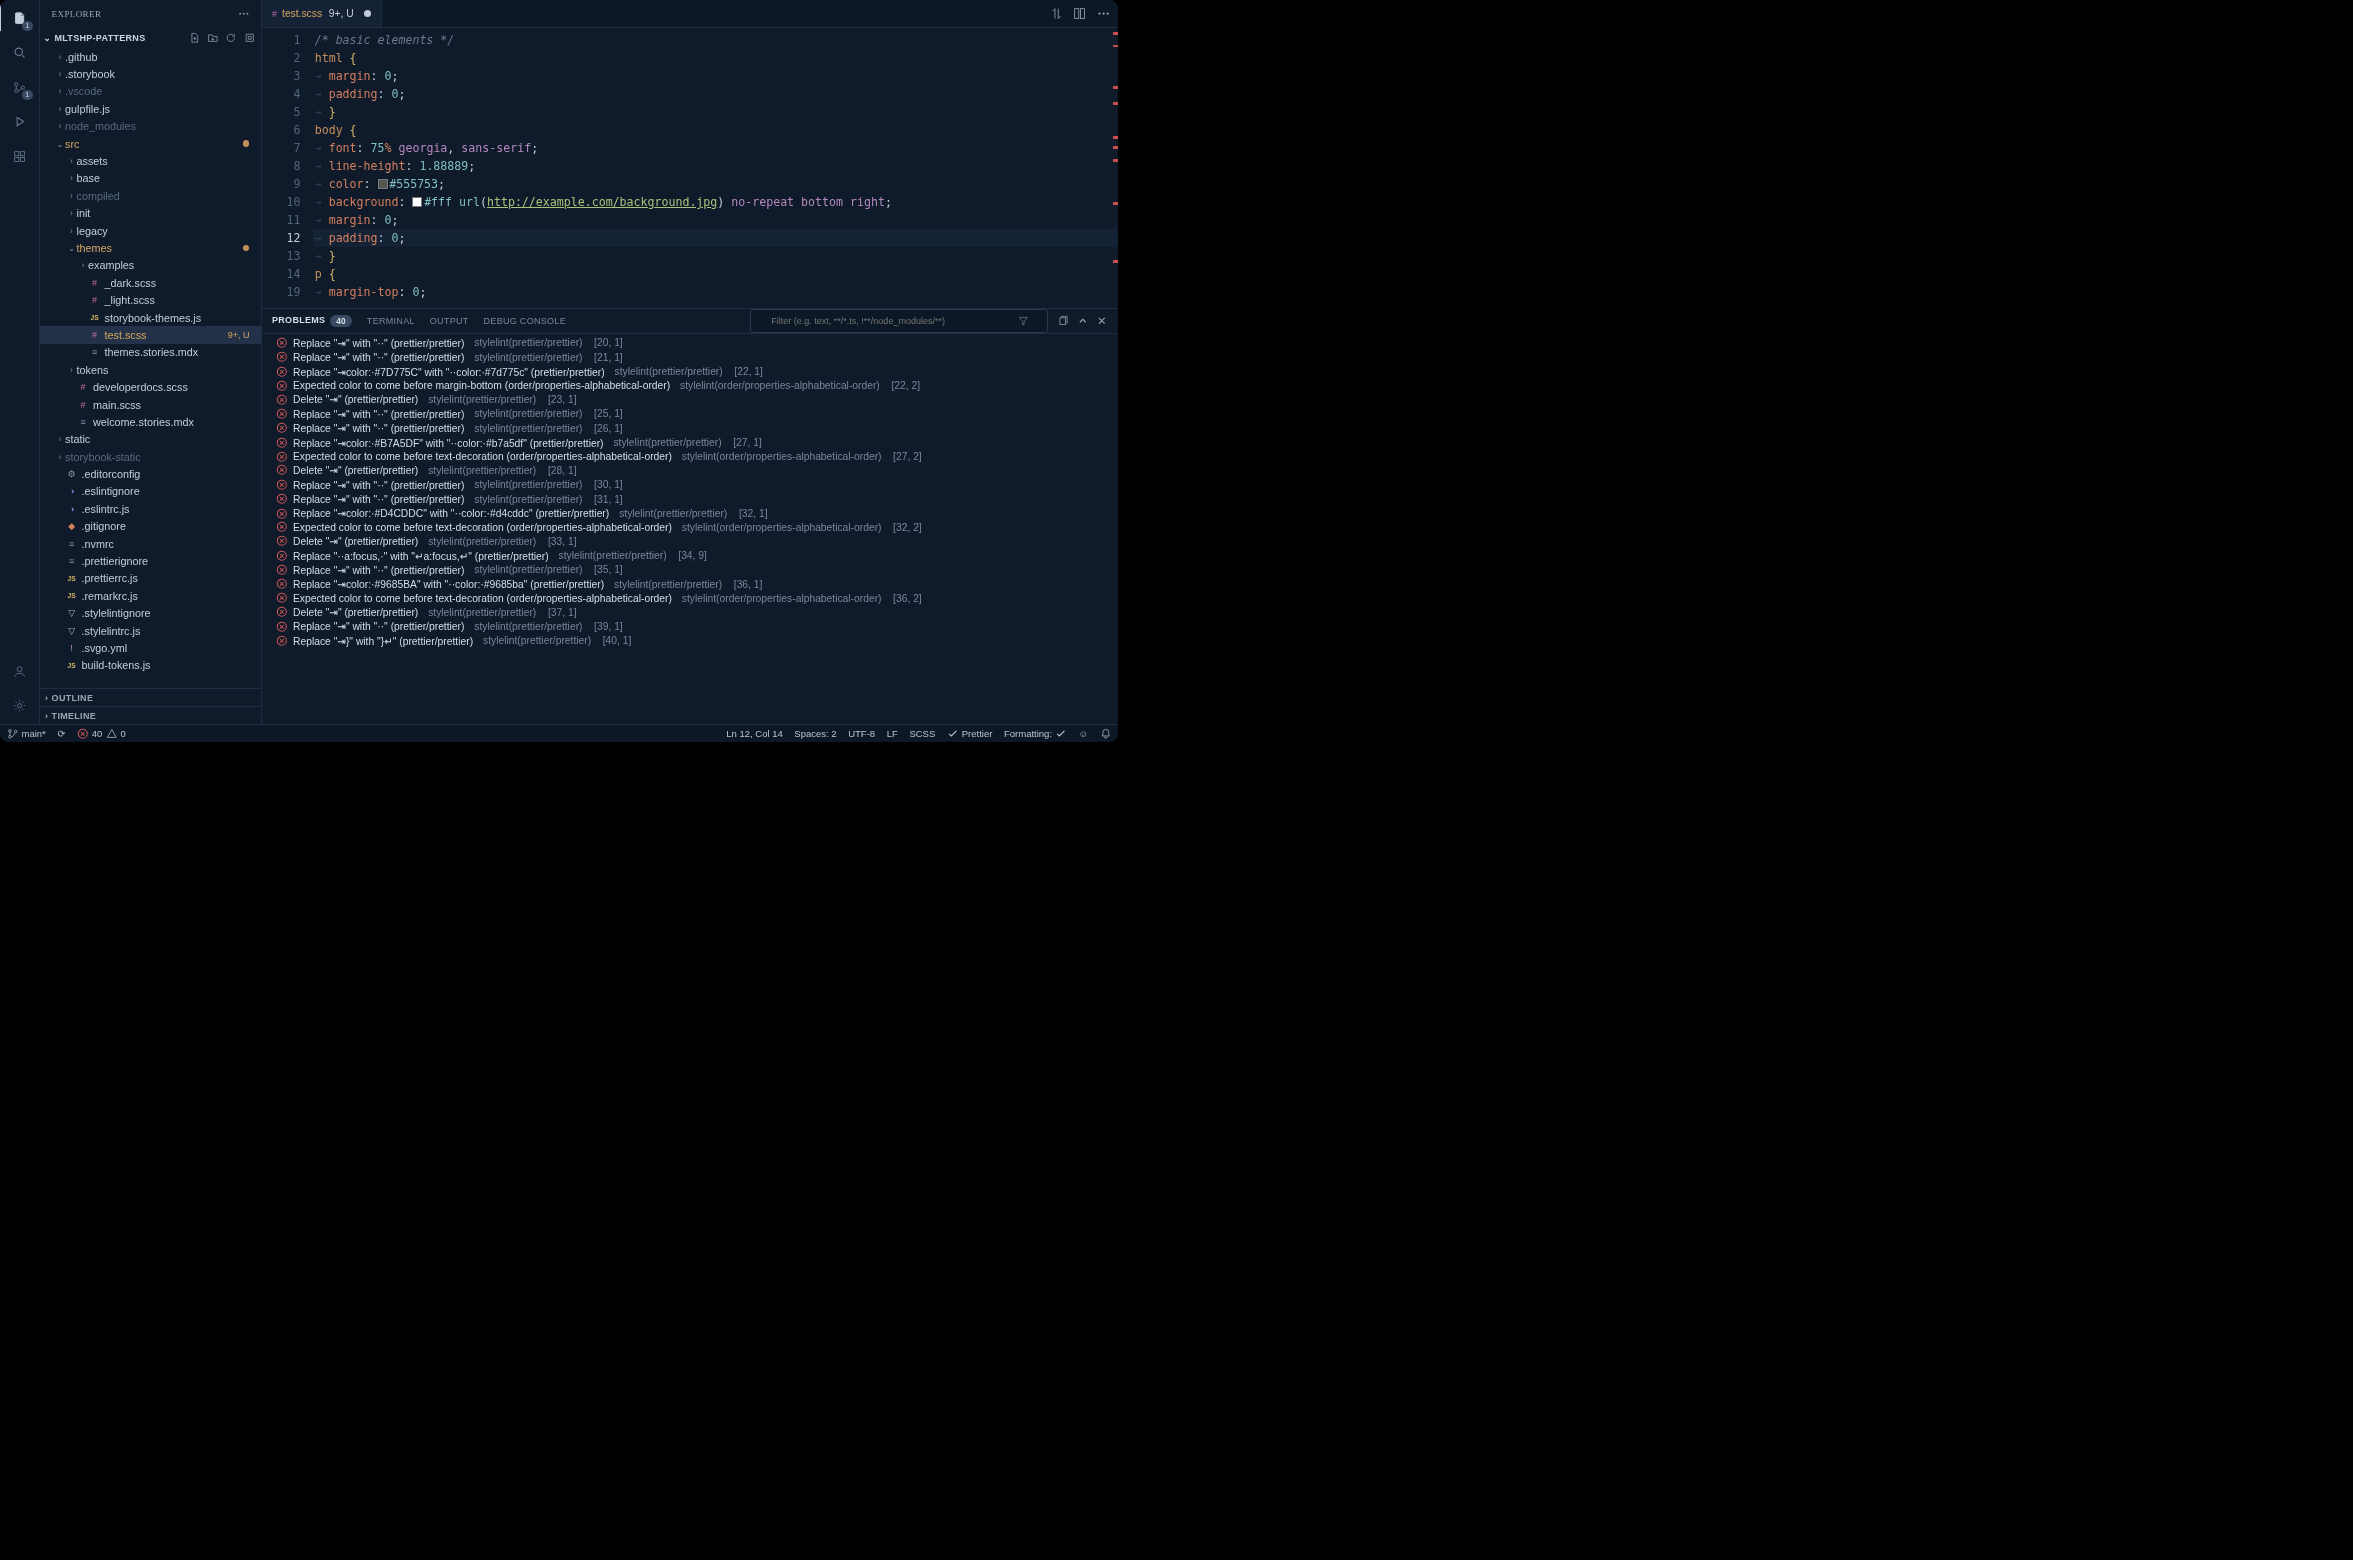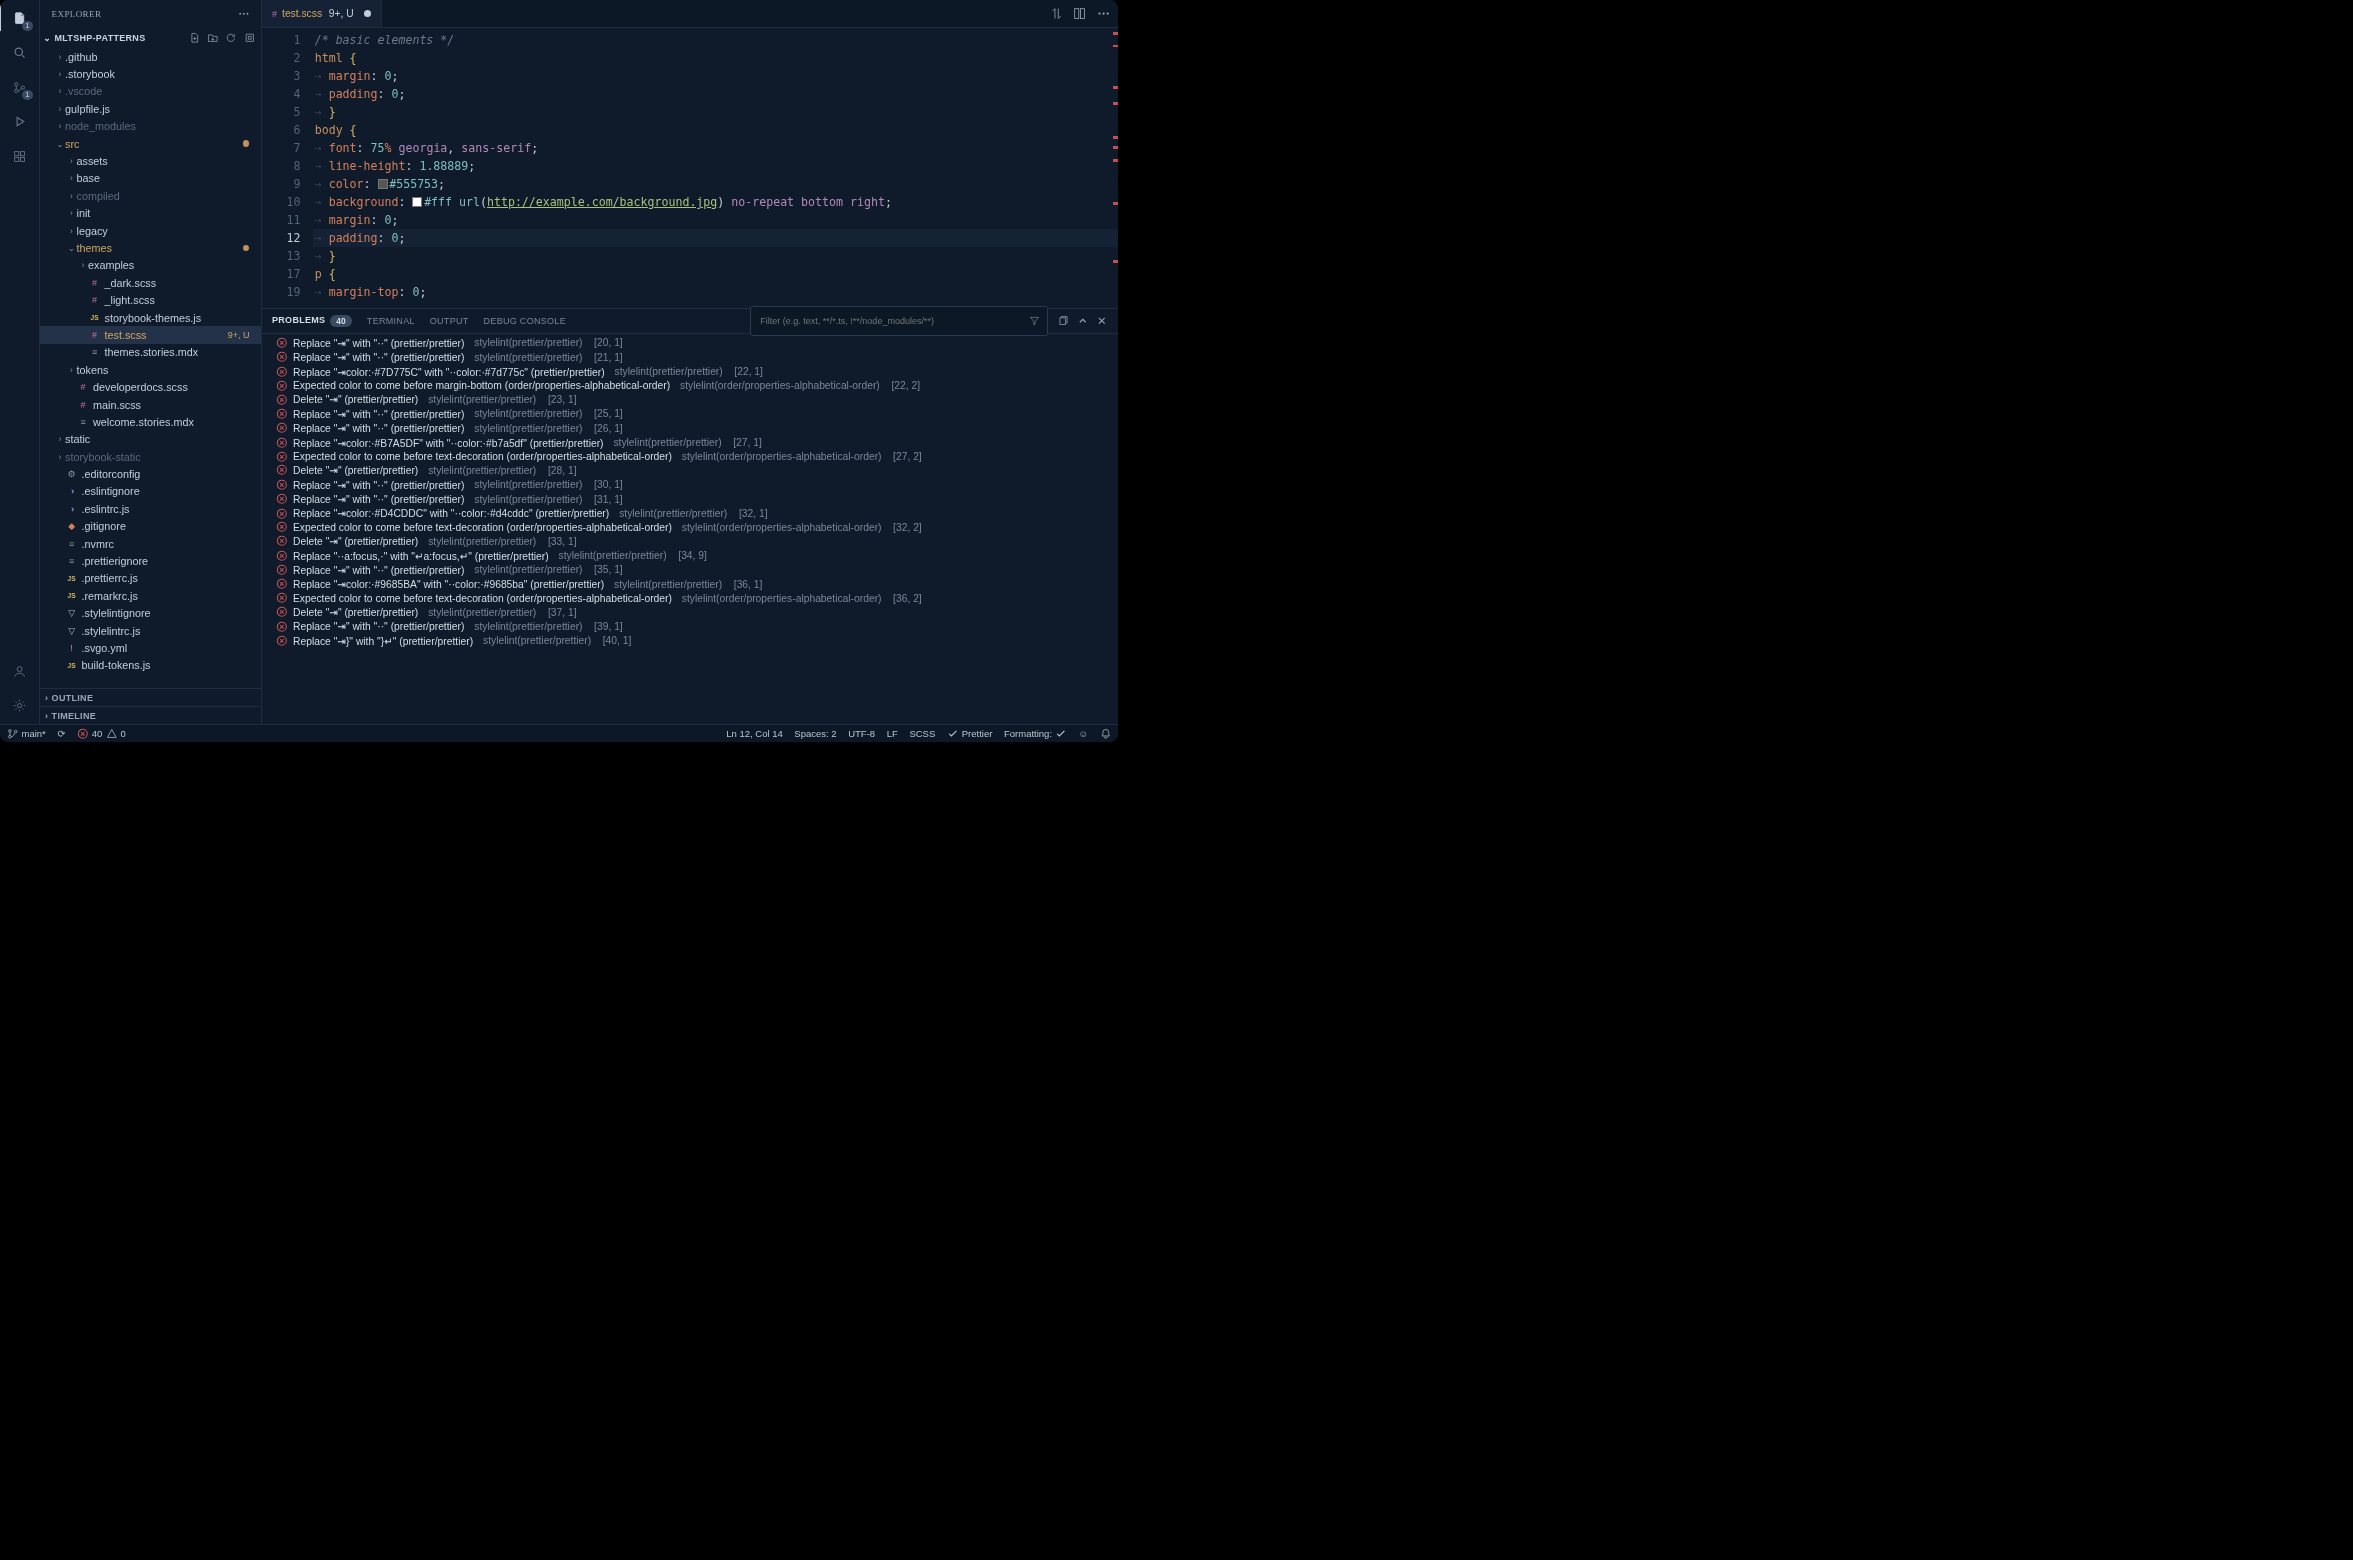--- a/index.html
+++ b/index.html
@@ -198,21 +198,21 @@
     font-size:9px; letter-spacing:0.3px;
     color:#7a8799;
   }
   .panel-tabs .ptab { display:flex; align-items:flex-start; gap:5px; cursor:pointer; }
   .panel-tabs .ptab.active { color:#d8dee7; font-weight:600; }
   .panel-tabs .count { background:#3a4a63; color:#d8dee7; border-radius:8.3px; padding:0 5.8px; font-size:8.3px; line-height:12.4px; }
   .panel-tabs .right { margin-left:auto; display:flex; align-items:center; gap:8.3px; color:#9aa6b5; }
   .panel-tabs .filter {
     background: var(--bg-darker);
     border:0.8px solid #2a3a52; color:#8a95a5;
-    height:30px; width:298px; padding:0 7px; font-size:9px;
+    height:24px; width:298px; padding:0 18px; font-size:9px;
     display:flex; align-items:center; border-radius:2.5px;
   }
   .panel-tabs .filter input { background:transparent; border:none; outline:none; color:#c3cddb; width:100%; font-size:9px; }
   .panel-body { flex:1; overflow:auto; padding:1.7px 0 6.6px 0; font-size:10.3px; }
   .problem-row { display:flex; align-items:center; gap:6.6px; padding:1.2px 10px 1.2px 31px; white-space:nowrap; }
   .problem-row .picon { position:absolute; margin-left:-16.6px; }
   .picon svg { width:11.6px; height:11.6px; }
   .problem-row .msg { color:#d6dde7; }
   .problem-row .src { color:#7a8799; margin-left:3.3px; }
   .problem-row .pos { color:#7a8799; margin-left:5px; }
@@ -630,21 +630,21 @@
               <div>4</div>
               <div>5</div>
               <div>6</div>
               <div>7</div>
               <div>8</div>
               <div>9</div>
               <div>10</div>
               <div>11</div>
               <div style="color: rgb(195, 205, 219);">12</div>
               <div>13</div>
-              <div>17</div>
+              <div>14</div>
               <div>19</div>
             </div>
           <div class="code" id="code"><div class="code-line"><span class="tok-comment">/* basic elements */</span></div><div class="code-line"><span class="tok-tag">html</span><span class="tok-punc"> </span><span class="tok-brace">{</span></div><div class="code-line"><span class="tok-ws">→ </span><span class="tok-prop">margin</span><span class="tok-punc">: </span><span class="tok-num">0</span><span class="tok-punc">;</span></div><div class="code-line"><span class="tok-ws">→ </span><span class="tok-prop">padding</span><span class="tok-punc">: </span><span class="tok-num">0</span><span class="tok-punc">;</span></div><div class="code-line"><span class="tok-ws">→ </span><span class="tok-brace">}</span></div><div class="code-line"><span class="tok-tag">body</span><span class="tok-punc"> </span><span class="tok-brace">{</span></div><div class="code-line"><span class="tok-ws">→ </span><span class="tok-prop">font</span><span class="tok-punc">: </span><span class="tok-num">75</span><span class="tok-unit">%</span><span class="tok-punc"> </span><span class="tok-str">georgia</span><span class="tok-punc">, </span><span class="tok-str">sans-serif</span><span class="tok-punc">;</span></div><div class="code-line"><span class="tok-ws">→ </span><span class="tok-prop">line-height</span><span class="tok-punc">: </span><span class="tok-num">1.88889</span><span class="tok-punc">;</span></div><div class="code-line"><span class="tok-ws">→ </span><span class="tok-prop">color</span><span class="tok-punc">: </span><span class="color-swatch" style="background: rgb(85, 87, 83);"></span><span class="tok-num">#555753</span><span class="tok-punc">;</span></div><div class="code-line"><span class="tok-ws">→ </span><span class="tok-prop">background</span><span class="tok-punc">: </span><span class="color-swatch" style="background: rgb(255, 255, 255);"></span><span class="tok-num">#fff</span><span class="tok-punc"> </span><span class="tok-kw">url</span><span class="tok-punc">(</span><span class="tok-url">http://example.com/background.jpg</span><span class="tok-punc">) </span><span class="tok-str">no-repeat</span><span class="tok-punc"> </span><span class="tok-str">bottom</span><span class="tok-punc"> </span><span class="tok-str">right</span><span class="tok-punc">;</span></div><div class="code-line"><span class="tok-ws">→ </span><span class="tok-prop">margin</span><span class="tok-punc">: </span><span class="tok-num">0</span><span class="tok-punc">;</span></div><div class="code-line current"><span class="tok-ws">→ </span><span class="tok-prop">padding</span><span class="tok-punc">: </span><span class="tok-num">0</span><span class="tok-punc">;</span></div><div class="code-line"><span class="tok-ws">→ </span><span class="tok-brace">}</span></div><div class="code-line"><span class="tok-tag">p</span><span class="tok-punc"> </span><span class="tok-brace">{</span></div><div class="code-line"><span class="tok-ws">→ </span><span class="tok-prop">margin-top</span><span class="tok-punc">: </span><span class="tok-num">0</span><span class="tok-punc">;</span></div></div>
           <div class="overview-ruler" id="ruler">
               <div class="ruler-mark" style="top: 4.1px; background: rgb(201, 79, 79);"></div>
               <div class="ruler-mark" style="top: 16.6px; background: rgb(201, 79, 79);"></div>
               <div class="ruler-mark" style="top: 58px; background: rgb(201, 79, 79);"></div>
               <div class="ruler-mark" style="top: 74px; background: rgb(201, 79, 79);"></div>
               <div class="ruler-mark" style="top: 108px; background: rgb(201, 79, 79);"></div>
               <div class="ruler-mark" style="top: 118px; background: rgb(201, 79, 79);"></div>

